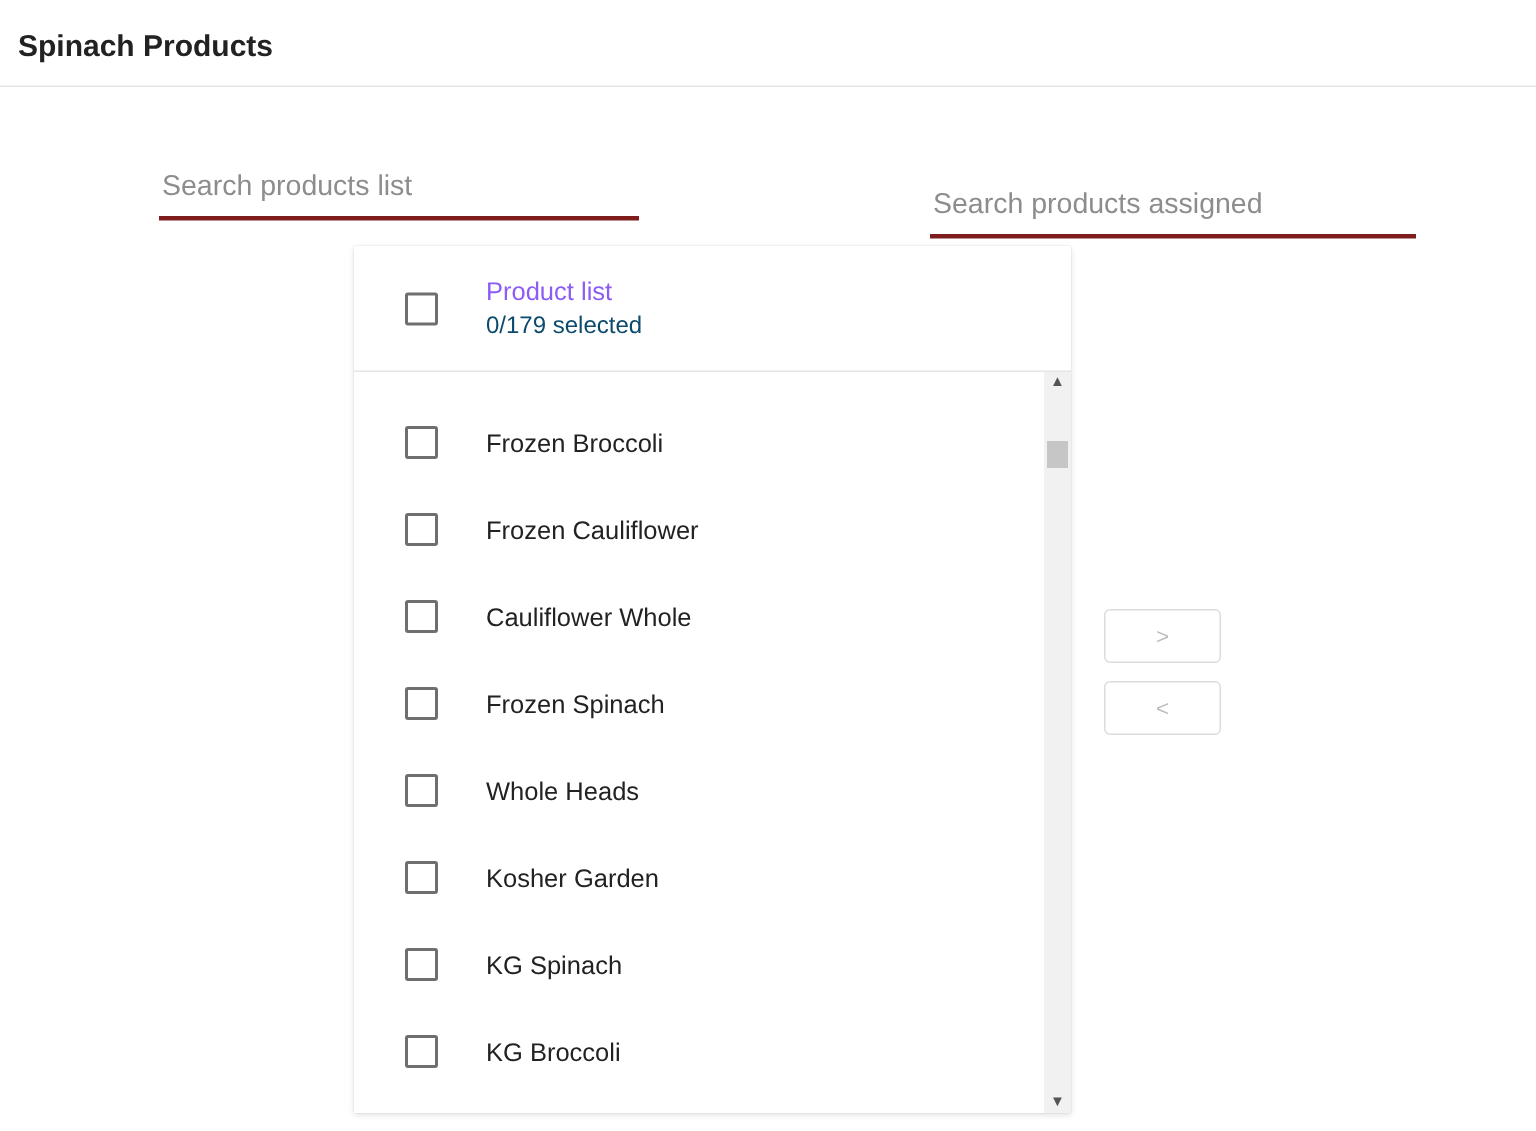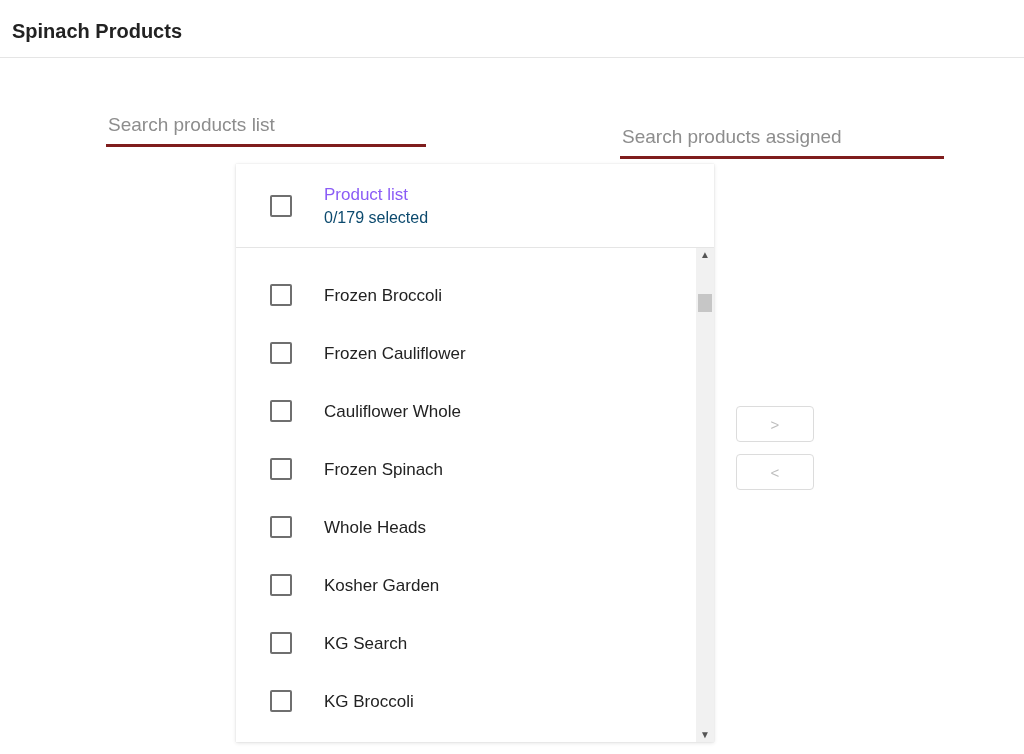--- a/index.html
+++ b/index.html
@@ -202,21 +202,21 @@
           <div class="list-item">
             <div class="checkbox"></div>
             <div class="item-label">Whole Heads</div>
           </div>
           <div class="list-item">
             <div class="checkbox"></div>
             <div class="item-label">Kosher Garden</div>
           </div>
           <div class="list-item">
             <div class="checkbox"></div>
-            <div class="item-label">KG Search</div>
+            <div class="item-label">KG Spinach</div>
           </div>
           <div class="list-item">
             <div class="checkbox"></div>
             <div class="item-label">KG Broccoli</div>
           </div>
         </div>
       <div class="fake-scrollbar">
         <div class="arrow up">▲</div>
         <div class="thumb"></div>
         <div class="arrow down">▼</div>

